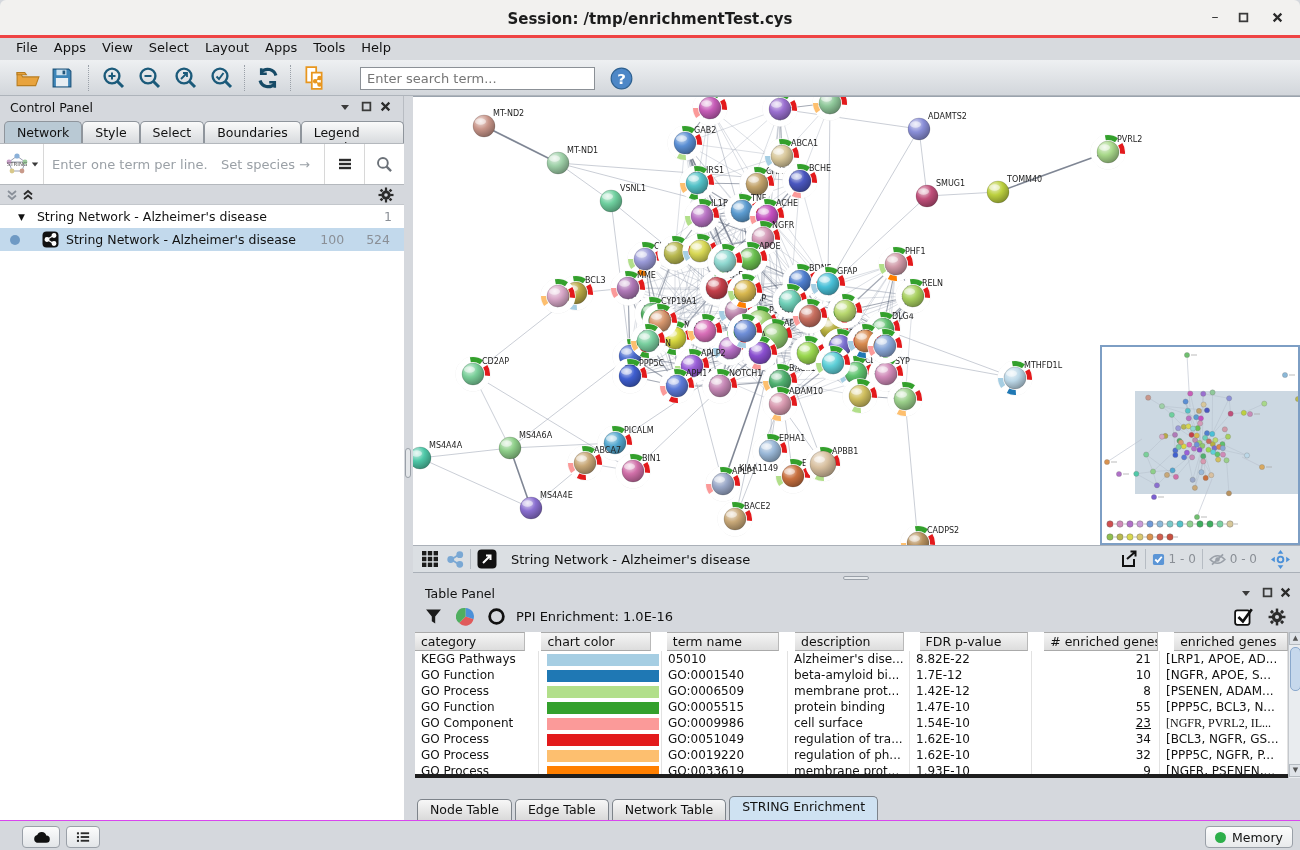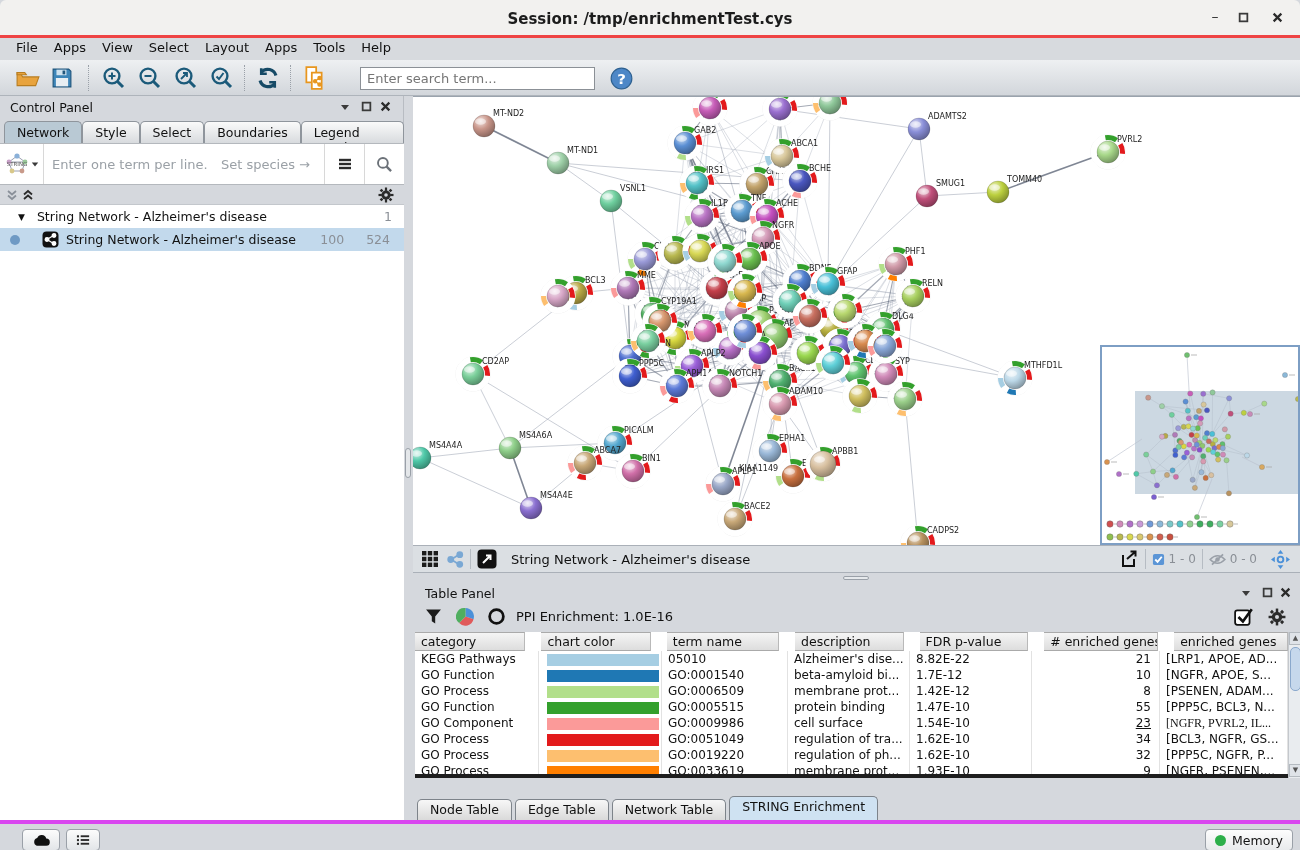--- a/index.html
+++ b/index.html
@@ -62,21 +62,21 @@
   .td.num{text-align:right;padding-right:8px;}
   .swatch{margin:2px 4px 0 2px;height:12px;width:112px;}
   .vscroll{left:875px;top:49px;width:14px;height:146px;background:#e9ecef;border-left:1px solid #c4c8cd;}
   .vs-btn{left:0;width:13px;height:13px;background:#dfe3e8;border:1px solid #b4bac0;font-size:7px;color:#555;text-align:center;line-height:11px;}
   .vs-thumb{left:1px;top:15px;width:11px;height:44px;background:#c6d8ec;border:1px solid #8aa8cc;border-radius:5px;}
   .darkbar{left:2px;top:191px;width:873px;height:4px;background:#1e1e1e;}
   .tp-tabs{left:4px;top:212px;width:880px;height:25px;display:flex;align-items:flex-end;}
   .tp-tab{height:21px;padding:2px 12px 2px;font-size:12.5px;color:#111;background:linear-gradient(#f7f7f7,#d9d9d9);border:1px solid #7d838a;border-bottom:none;border-radius:5px 5px 0 0;margin-right:3px;}
   .tp-tab.active{background:#cfe2f2;height:24px;}
   
-  .statusbar{left:0;top:820px;width:1300px;height:30px;background:#d5d8dd;border-top:4px solid #d946ef;}
+  .statusbar{left:0;top:820px;width:1300px;height:30px;background:#d5d8dd;border-top:1px solid #d946ef;}
   .sb-btn{top:5px;height:22px;background:linear-gradient(#fcfcfc,#e2e5e8);border:1px solid #9aa0a8;border-radius:4px;display:flex;align-items:center;justify-content:center;}
   .memory{left:1205px;top:5px;width:88px;height:22px;background:linear-gradient(#fdfdfd,#e8eaec);border:1px solid #9aa0a8;border-radius:4px;display:flex;align-items:center;justify-content:center;gap:6px;font-size:12.5px;color:#111;}
   .dot{width:11px;height:11px;border-radius:50%;}
   svg{display:block;}
   text{font-family:"DejaVu Sans","Liberation Sans",sans-serif;}
 </style>
 </head>
 <body>
 
 <svg width="0" height="0" style="position:absolute">

